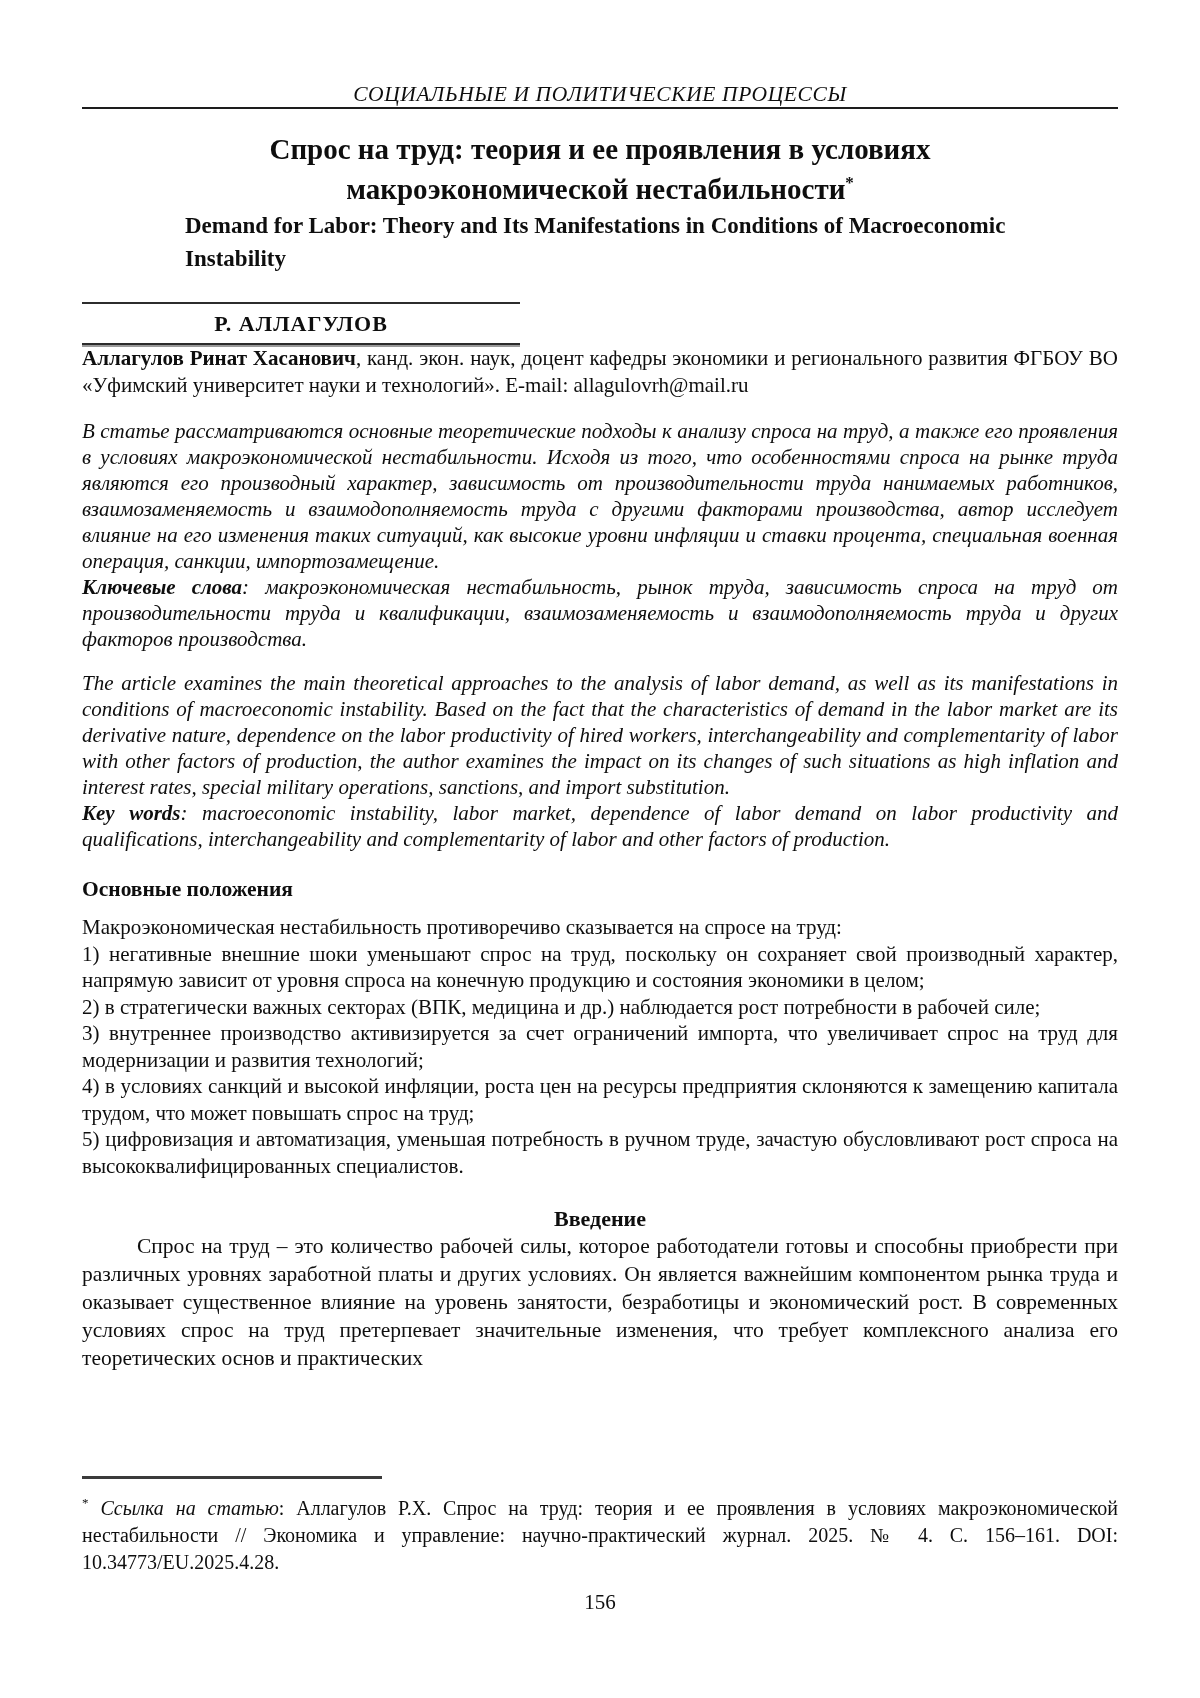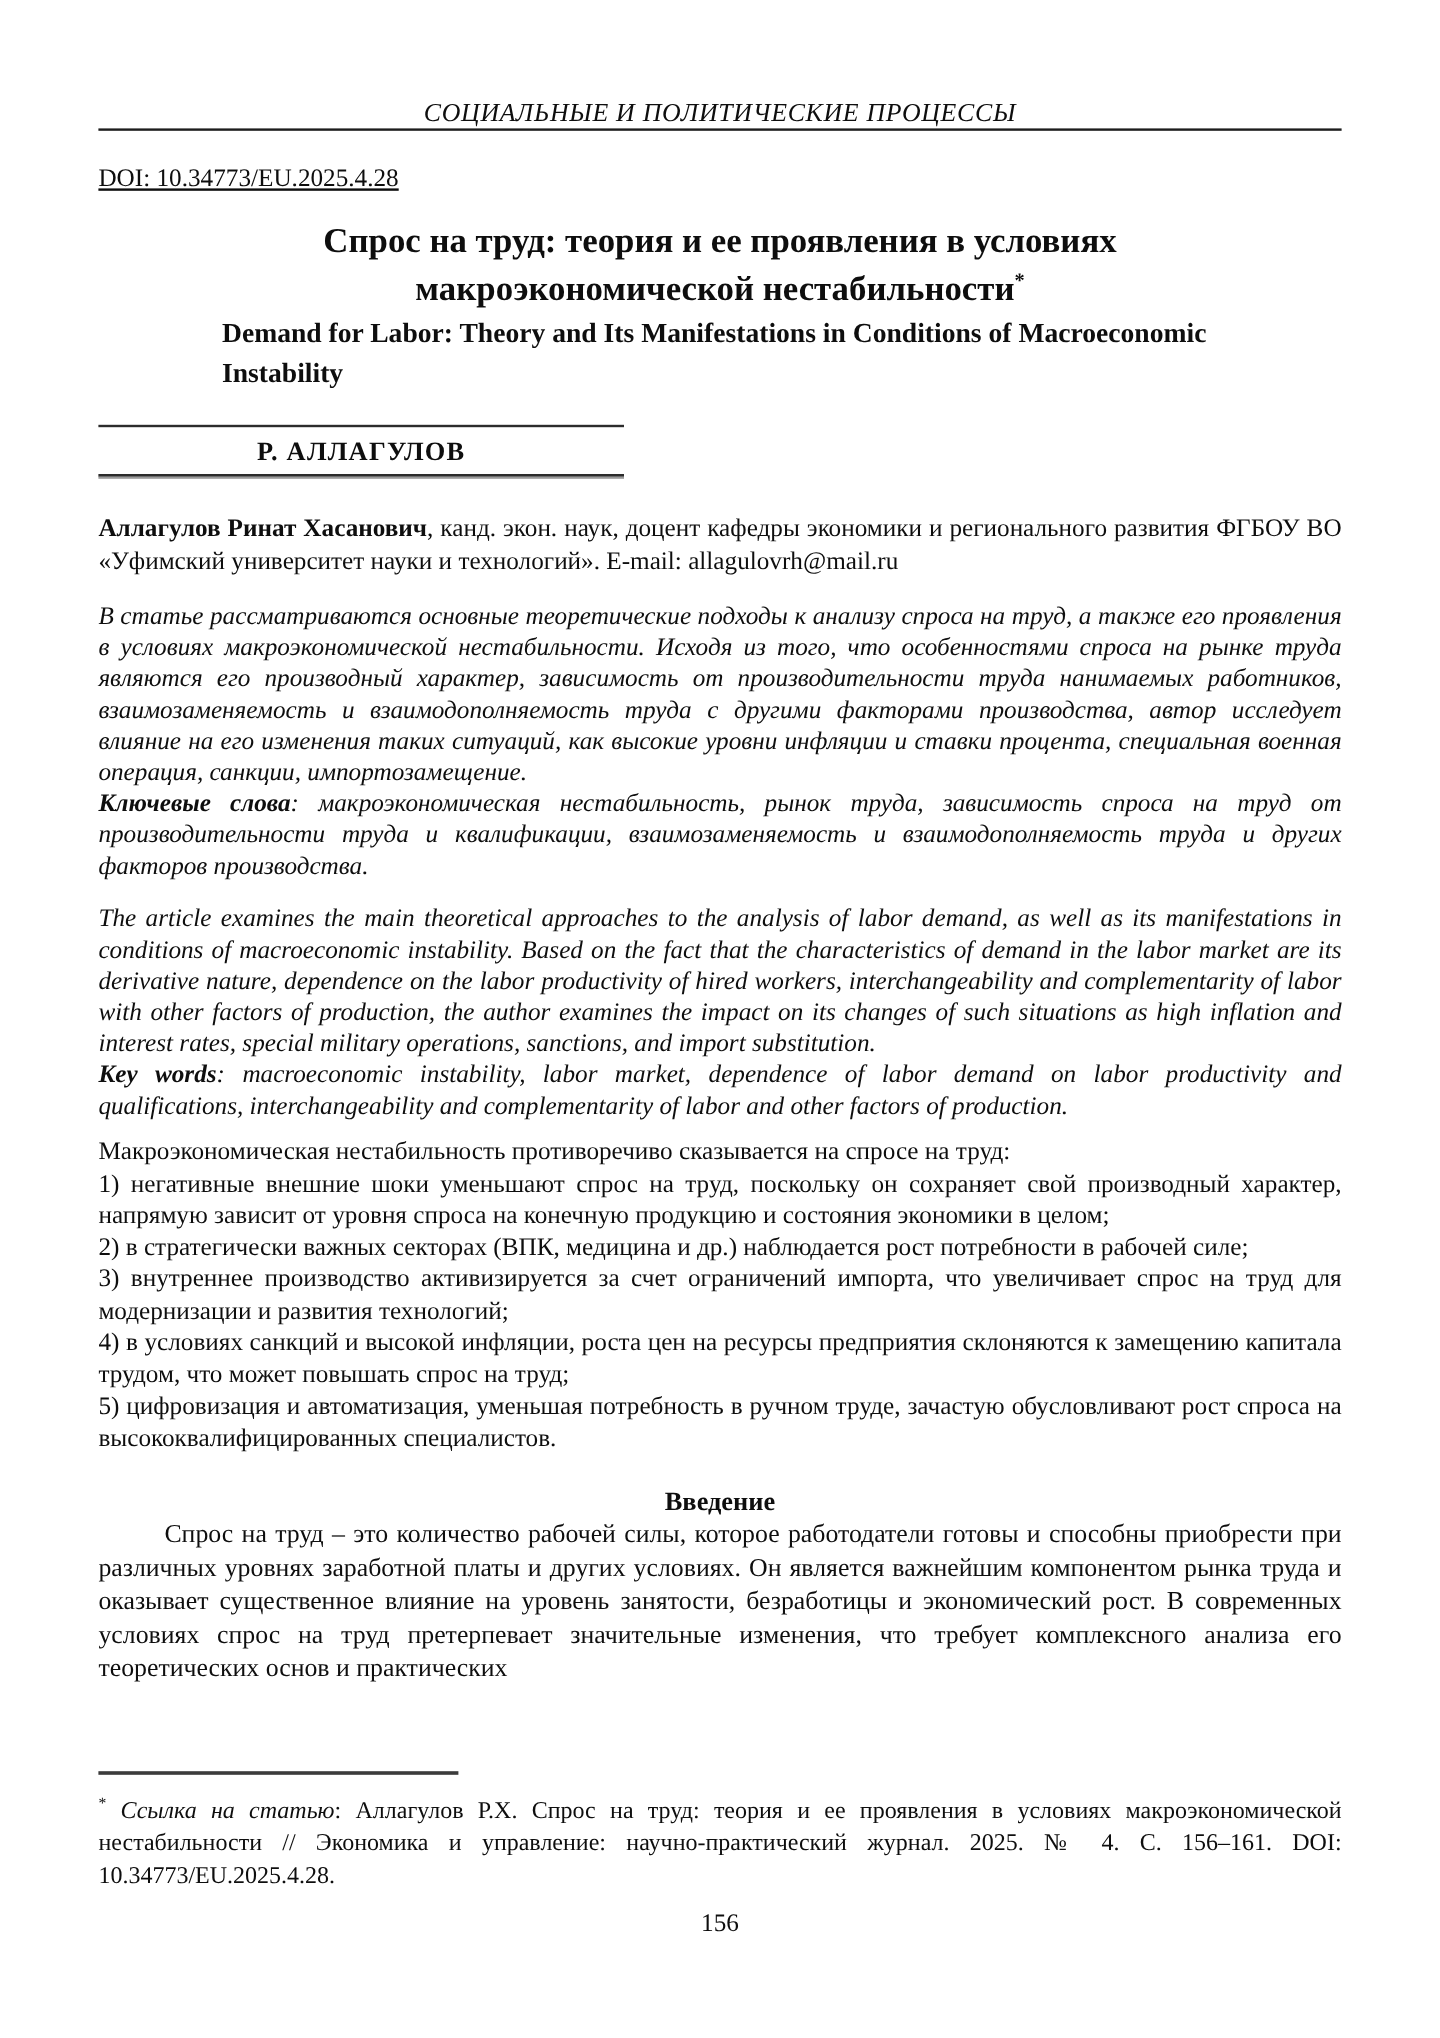--- a/index.html
+++ b/index.html
@@ -136,53 +136,51 @@
   }
 </style>
 </head>
 <body>
 
 <div class="page">
   <div class="inner">
 
     <div class="running-head">СОЦИАЛЬНЫЕ И ПОЛИТИЧЕСКИЕ ПРОЦЕССЫ</div>
 
-    <div class="doi-line">
-      <span class="u">DOI: 10.34773/EU.2025.4.28</span>
-    </div>
 
     <h1 class="title-ru" style="margin-block:0; margin-top:20px;">
       <span>Спрос на труд: теория и ее проявления в условиях макроэкономической нестабильности</span><sup>*</sup>
     </h1>
 
     <h2 class="title-en" style="margin-block:0;">
       <span>Demand for Labor: Theory and Its Manifestations in Conditions of Macroeconomic Instability</span>
     </h2>
 
     <div class="author-banner">Р. АЛЛАГУЛОВ</div>
 
-    <p class="author-info" style="margin-block:0; margin-top:30px;">
+    <p class="author-info" style="margin-block:0; ">
       <b>Аллагулов Ринат Хасанович</b><span>, канд. экон. наук, доцент кафедры экономики и регионального развития ФГБОУ ВО «Уфимский университет науки и технологий». E-mail: allagulovrh@mail.ru</span>
     </p>
 
     <div class="abstract-block">
       <div class="abs">
         <span>В статье рассматриваются основные теоретические подходы к анализу спроса на труд, а также его проявления в условиях макроэкономической нестабильности. Исходя из того, что особенностями спроса на рынке труда являются его производный характер, зависимость от производительности труда нанимаемых работников, взаимозаменяемость и взаимодополняемость труда с другими факторами производства, автор исследует влияние на его изменения таких ситуаций, как высокие уровни инфляции и ставки процента, специальная военная операция, санкции, импортозамещение.</span>
       </div>
       <div class="abs">
         <span class="kw-label">Ключевые слова</span><span>: макроэкономическая нестабильность, рынок труда, зависимость спроса на труд от производительности труда и квалификации, взаимозаменяемость и взаимодополняемость труда и других факторов производства.</span>
       </div>
       <div class="abs abs-en">
         <span>The article examines the main theoretical approaches to the analysis of labor demand, as well as its manifestations in conditions of macroeconomic instability. Based on the fact that the characteristics of demand in the labor market are its derivative nature, dependence on the labor productivity of hired workers, interchangeability and complementarity of labor with other factors of production, the author examines the impact on its changes of such situations as high inflation and interest rates, special military operations, sanctions, and import substitution.</span>
       </div>
       <div class="abs">
         <span class="kw-label">Key words</span><span>: macroeconomic instability, labor market, dependence of labor demand on labor productivity and qualifications, interchangeability and complementarity of labor and other factors of production.</span>
       </div>
     </div>
 
+    <div class="section-heading">Основные положения</div>
 
     <div class="main-points">
       <div>Макроэкономическая нестабильность противоречиво сказывается на спросе на труд:</div>
       <div>1) негативные внешние шоки уменьшают спрос на труд, поскольку он сохраняет свой производный характер, напрямую зависит от уровня спроса на конечную продукцию и состояния экономики в целом;</div>
       <div>2) в стратегически важных секторах (ВПК, медицина и др.) наблюдается рост потребности в рабочей силе;</div>
       <div>3) внутреннее производство активизируется за счет ограничений импорта, что увеличивает спрос на труд для модернизации и развития технологий;</div>
       <div>4) в условиях санкций и высокой инфляции, роста цен на ресурсы предприятия склоняются к замещению капитала трудом, что может повышать спрос на труд;</div>
       <div>5) цифровизация и автоматизация, уменьшая потребность в ручном труде, зачастую обусловливают рост спроса на высококвалифицированных специалистов.</div>
     </div>
 

